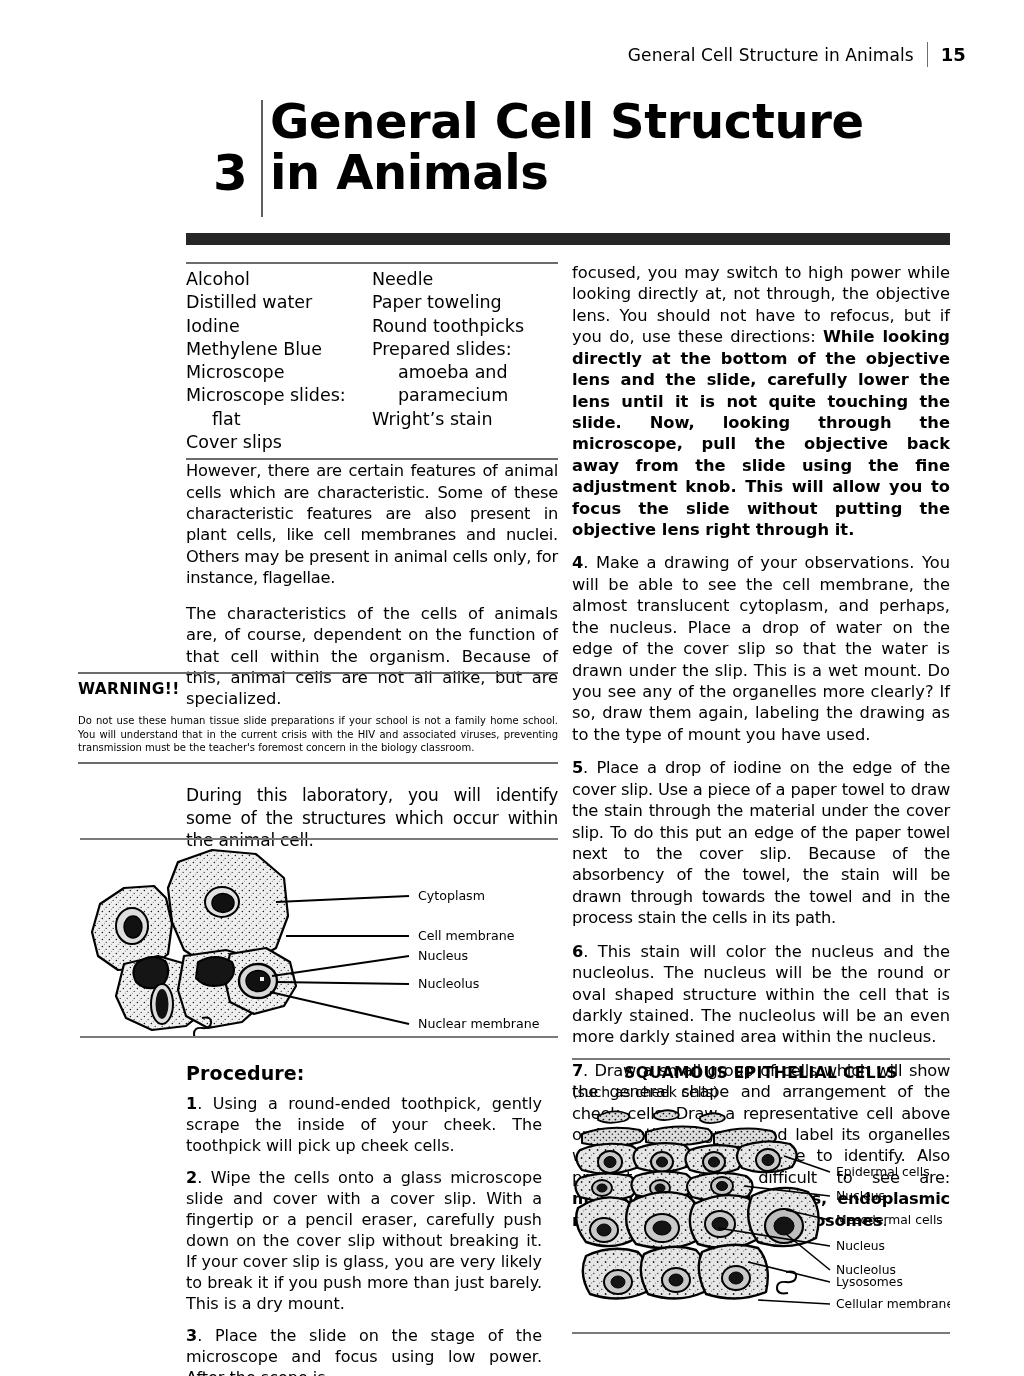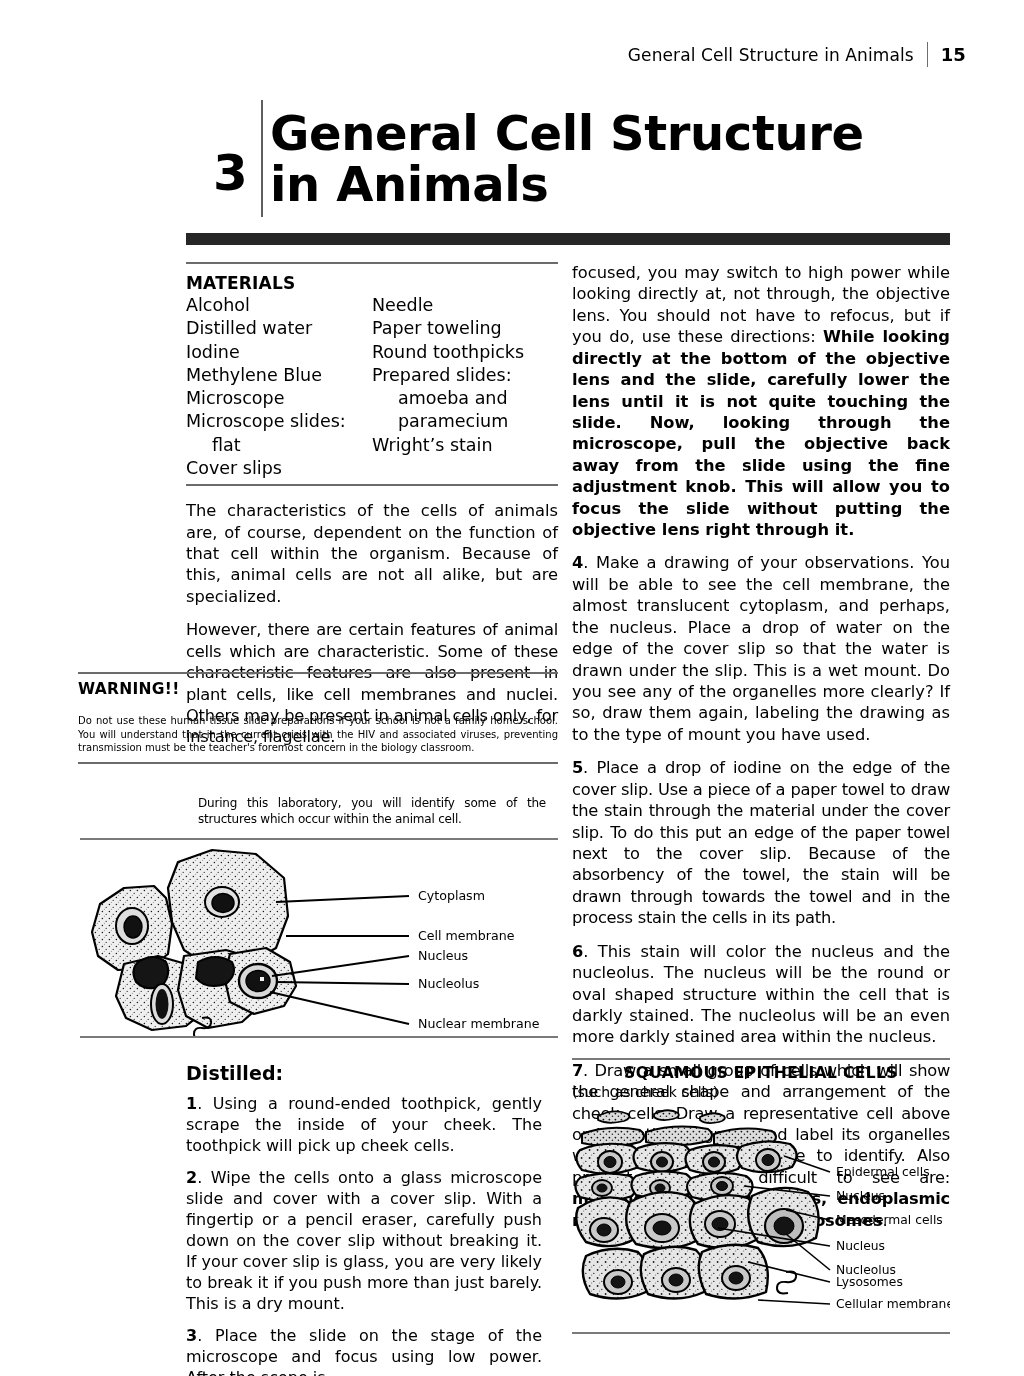--- a/index.html
+++ b/index.html
@@ -22,21 +22,21 @@
 
   
   .chapter{position:absolute;left:186px;top:96px;width:790px;height:125px;}
   .chapter .num{
     position:absolute;left:27px;top:52px;
     font-size:50px;font-weight:bold;line-height:1;
     font-family:"DejaVu Sans","Liberation Sans",sans-serif;
   }
   .chapter .vbar{position:absolute;left:75px;top:4px;width:2px;height:117px;background:#5f5f5f;}
   .chapter .ttl{
-    position:absolute;left:84px;top:12px;width:700px;
+    position:absolute;left:84px;top:0px;width:700px;
     font-size:48px;font-weight:bold;line-height:1.07;
     letter-spacing:-.4px;
   }
   .chapter .ttl .l2{display:block;}
 
   .blackbar{position:absolute;left:186px;top:233px;width:764px;height:12px;background:#262626;}
 
   
   .colL{position:absolute;left:186px;top:262px;width:372px;}
   .colR{position:absolute;left:572px;top:262px;width:378px;}
@@ -61,21 +61,21 @@
   p.body.tight{letter-spacing:-.25px;}
   p.last{margin-bottom:4px;}
 
   
   .warnwrap{position:absolute;left:78px;top:672px;width:480px;}
   .warnwrap .rule{border-top:2px solid #6b6b6b;}
   .warnwrap h3{font-size:15.5px;font-weight:bold;margin:6px 0 3px 0;letter-spacing:.3px;}
   .warnwrap p{font-size:10px;line-height:1.355;margin:16px 0 7px 0;text-align:justify;}
 
   .duringwrap{position:absolute;left:186px;top:784px;width:372px;}
-  .duringwrap p{font-size:12px;line-height:1.33;margin:12px;text-align:justify;letter-spacing:-.2px;}
+  .duringwrap p{font-size:17px;line-height:1.33;margin:0;text-align:justify;letter-spacing:-.2px;}
 
   
   .fig{position:relative;}
   .fig .cap{
     text-align:center;font-weight:bold;font-size:15.5px;letter-spacing:.4px;
     margin:4px 0 0 0;
   }
   .fig .subcap{font-size:14px;margin:2px 0 0 0;}
 
   .figCheek{position:absolute;left:80px;top:838px;width:478px;}
@@ -113,21 +113,20 @@
       <span>General Cell Structure</span>
       <span class="l2">in Animals</span>
     </div>
   </div>
   <div class="blackbar"></div>
 
   <div class="colL">
 
     <div class="rule"></div>
     <div class="materials">
-      <h2>MATERIALS</h2>
       <div class="mat-grid">
         <div class="mat-col">
           <div>Alcohol</div>
           <div>Distilled water</div>
           <div>Iodine</div>
           <div>Methylene Blue</div>
           <div>Microscope</div>
           <div>Microscope slides:</div>
           <div class="ind">flat</div>
           <div>Cover slips</div>
@@ -138,22 +137,22 @@
           <div>Round toothpicks</div>
           <div>Prepared slides:</div>
           <div class="ind">amoeba and</div>
           <div class="ind">paramecium</div>
           <div>Wright’s stain</div>
         </div>
       </div>
     </div>
     <div class="rule" style="margin-top:4px"></div>
 
+    <p class="body tight last">However, there are certain features of animal cells which are characteristic. Some of these characteristic features are also present in plant cells, like cell membranes and nuclei. Others may be present in animal cells only, for instance, flagellae.</p>
     <p class="body" style="margin-top:14px">The characteristics of the cells of animals are, of course, dependent on the function of that cell within the organism. Because of this, animal cells are not all alike, but are specialized.</p>
-    <p class="body tight last">However, there are certain features of animal cells which are characteristic. Some of these characteristic features are also present in plant cells, like cell membranes and nuclei. Others may be present in animal cells only, for instance, flagellae.</p>
   </div>
 
   <div class="warnwrap">
     <div class="rule"></div>
     <h3>WARNING!!</h3>
     <p>Do not use these human tissue slide preparations if your school is not a family home school. You will understand that in the current crisis with the HIV and associated viruses, preventing transmission must be the teacher's foremost concern in the biology classroom.</p>
     <div class="rule"></div>
   </div>
 
   <div class="duringwrap">
@@ -217,21 +216,21 @@
         <text class="lbl" x="338" y="100">Cell membrane</text>
         <text class="lbl" x="338" y="120">Nucleus</text>
         <text class="lbl" x="338" y="148">Nucleolus</text>
         <text class="lbl" x="338" y="188">Nuclear membrane</text>
       </svg>
     </div>
     <div class="rule"></div>
   </div>
 
   <div class="proc">
-    <h3>Distilled:</h3>
+    <h3>Procedure:</h3>
     <p><b>1</b><span>.</span><span> Using a round-ended toothpick, gently scrape the inside of your cheek. The toothpick will pick up cheek cells.</span></p>
     <p><b>2</b><span>.</span><span> Wipe the cells onto a glass microscope slide and cover with a cover slip. With a fingertip or a pencil eraser, carefully push down on the cover slip without breaking it. If your cover slip is glass, you are very likely to break it if you push more than just barely. This is a dry mount.</span></p>
     <p><b>3</b><span>.</span><span> Place the slide on the stage of the microscope and focus using low power. After the scope is</span></p>
   </div>
 
   <div class="colR">
     <p class="body"><span>focused, you may switch to high power while looking directly at, not through, the objective lens. You should not have to refocus, but if you do, use these directions: </span><b>While looking directly at the bottom of the objective lens and the slide, carefully lower the lens until it is not quite touching the slide. Now, looking through the microscope, pull the objective back away from the slide using the fine adjustment knob. This will allow you to focus the slide without putting the objective lens right through it.</b></p>
 
     <p class="body"><b>4</b><span>. Make a drawing of your observations. You will be able to see the cell membrane, the almost  translucent cytoplasm, and perhaps, the nucleus. Place a drop of water on the edge of the cover slip so that the water is drawn under the slip. This is a wet mount. Do you see any of the organelles more clearly? If so, draw them again, labeling the drawing as to the type of mount you have used.</span></p>
 

